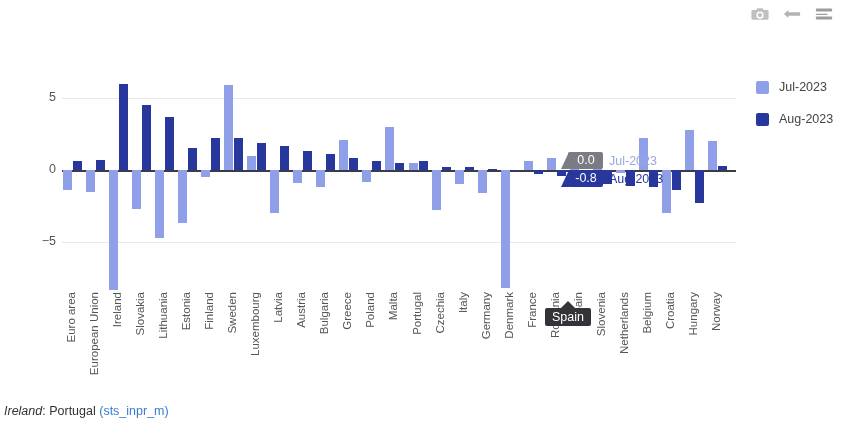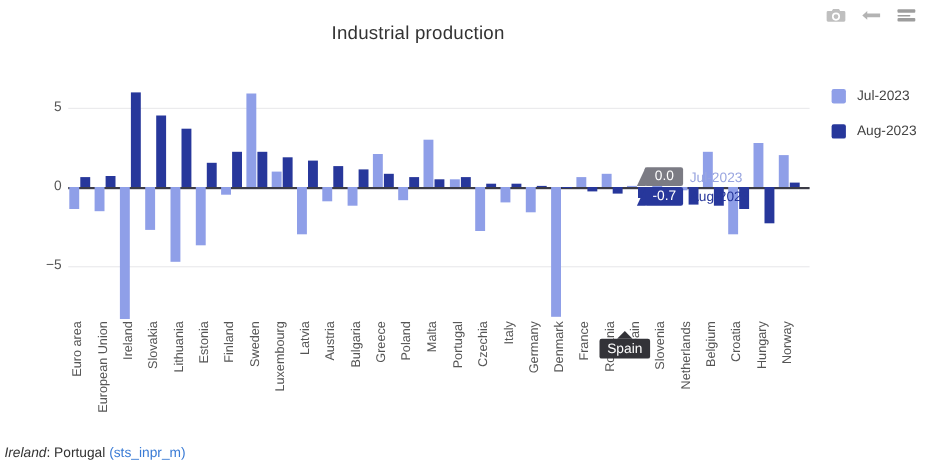--- a/index.html
+++ b/index.html
@@ -38,21 +38,21 @@
   .bar{position:absolute;width:9px;}
   .bar.jul{background:#8f9fe8;left:1px;}
   .bar.aug{background:#27379b;left:11px;}
 
   
   .xlabels{position:absolute;left:62px;top:292px;width:694px;height:95px;}
   .xlab{position:absolute;top:0;font-size:11.5px;color:#555;white-space:nowrap;
         writing-mode:vertical-rl;transform:rotate(180deg);transform-origin:center;}
 
   
-  .tooltip{position:absolute;left:586px;top:152px;pointer-events:none;}
+  .tooltip{position:absolute;left:568px;top:152px;pointer-events:none;}
   .tt-row{display:flex;align-items:center;height:17px;margin-bottom:1px;}
   .tt-val{position:relative;font-size:12.5px;color:#ffffff;padding:1px 5px 1px 6px;
           border-radius:2px;min-width:24px;text-align:center;line-height:15px;}
   .tt-val.jul{background:#7b7b84;}
   .tt-val.aug{background:#27379b;}
   .tt-val:before{content:"";position:absolute;left:-7px;top:0;border-style:solid;
                  border-width:0 0 17px 8px;border-color:transparent;}
   .tt-val.jul:before{border-bottom-color:#7b7b84;}
   .tt-val.aug:before{border-bottom-color:#27379b;}
   .tt-name{font-size:12.5px;margin-left:6px;}
@@ -88,21 +88,20 @@
     </span>
     <span>
       <svg class="tb-icon" viewBox="0 0 20 17">
           <rect fill="#7d7d7d" x="1" y="2.4" width="18" height="3.4" rx="1"></rect>
           <rect fill="#7d7d7d" x="1" y="8.2" width="13" height="1.3" rx=".6"></rect>
           <rect fill="#7d7d7d" x="1" y="11.2" width="18" height="3.4" rx="1"></rect>
         </svg>
     </span>
   </div>
 
-  <div class="title">Industrial production</div>
 
   <div class="legend">
     <div class="legend-row">
       <span class="legend-swatch" style="background:#8f9fe8"></span>
       <span class="legend-label">Jul-2023</span>
     </div>
     <div class="legend-row">
       <span class="legend-swatch" style="background:#27379b"></span>
       <span class="legend-label">Aug-2023</span>
     </div>
@@ -270,21 +269,21 @@
       <div class="xlab" style="left: 624.931px;">Hungary</div>
       <div class="xlab" style="left: 647.966px;">Norway</div>
     </div>
 
   <div class="tooltip">
     <div class="tt-row">
       <span class="tt-val jul">0.0</span>
       <span class="tt-name jul">Jul-2023</span>
     </div>
     <div class="tt-row">
-      <span class="tt-val aug">-0.7</span>
+      <span class="tt-val aug">-0.8</span>
       <span class="tt-name aug">Aug-2023</span>
     </div>
   </div>
   <div class="cat-tip">Spain</div>
 
   <div class="source">
     <i>Ireland</i><span>: </span><span>Portugal</span> <span class="lnk">(sts_inpr_m)</span>
   </div>
 
 </div>

